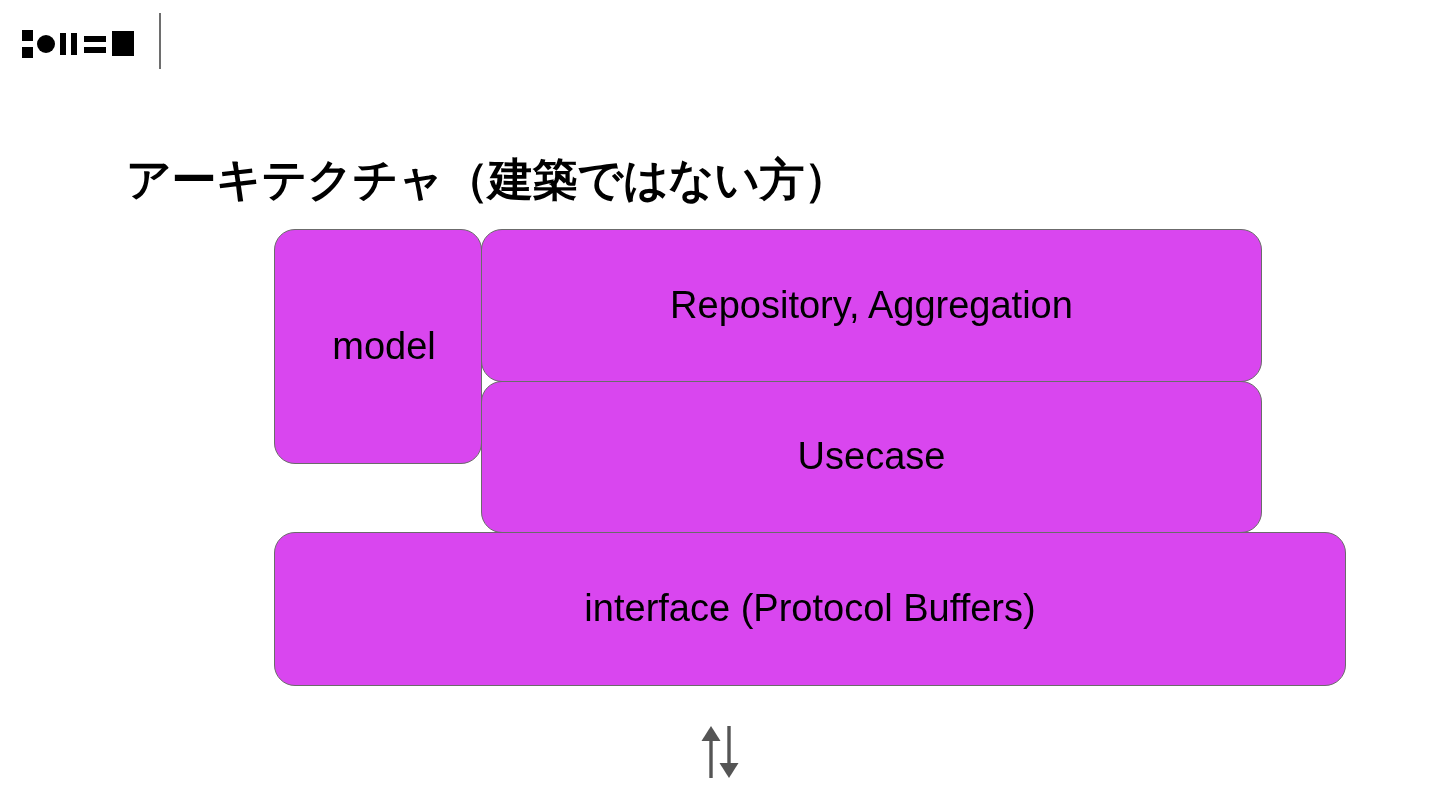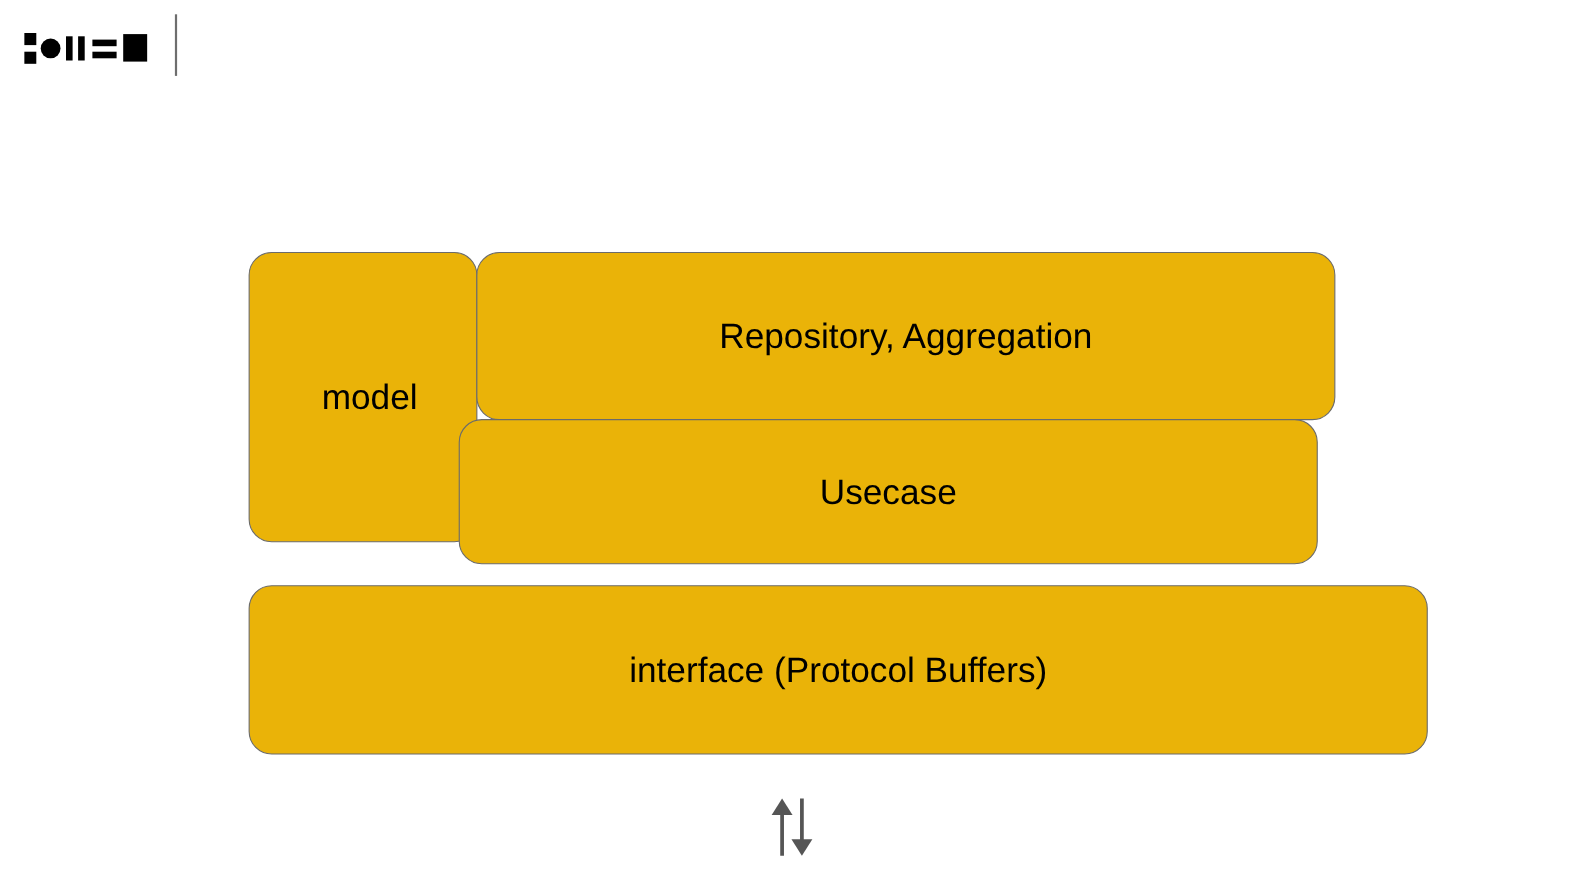--- a/index.html
+++ b/index.html
@@ -60,55 +60,56 @@
     position: absolute;
     left: 226px;
     top: 229px;
     width: 988px;
     height: 457px;
   }
 
   .node {
     position: absolute;
     box-sizing: border-box;
-    background: #eab308;
+    background: #d946ef;
     border: 1.6px solid #6b6b6b;
     border-radius: 21px;
     display: flex;
     align-items: center;
     justify-content: center;
     color: #000000;
-    font-size: 32px;
+    font-size: 38px;
     line-height: 1.2;
     white-space: nowrap;
+    margin-left: 48px;
   }
 
   
   .node-model {
     left: 0px;
     top: 0px;
     width: 208px;
-    height: 264px;
+    height: 235px;
     padding-left: 12px;
   }
 
   
   .node-repository {
     left: 207px;
     top: 0px;
     width: 781px;
     height: 153px;
   }
 
   
   .node-usecase {
-    left: 191px;
+    left: 207px;
     top: 152px;
     width: 781px;
-    height: 132px;
+    height: 152px;
   }
 
   
   .node-interface {
     left: 0px;
     top: 303px;
     width: 1072px;
     height: 154px;
   }
 
@@ -140,20 +141,21 @@
 
       <rect x="62" y="8" width="22" height="6" fill="#000000"></rect>
       <rect x="62" y="19" width="22" height="6" fill="#000000"></rect>
 
       <rect x="90" y="3" width="22" height="25" fill="#000000"></rect>
     </svg>
   </div>
 
   <div class="header-divider"></div>
 
+  <h1 class="slide-title">アーキテクチャ（建築ではない方）</h1>
 
   <div class="diagram">
 
     <div class="node node-model">
       <span>model</span>
     </div>
 
     <div class="node node-repository">
       <span>Repository, Aggregation</span>
     </div>

